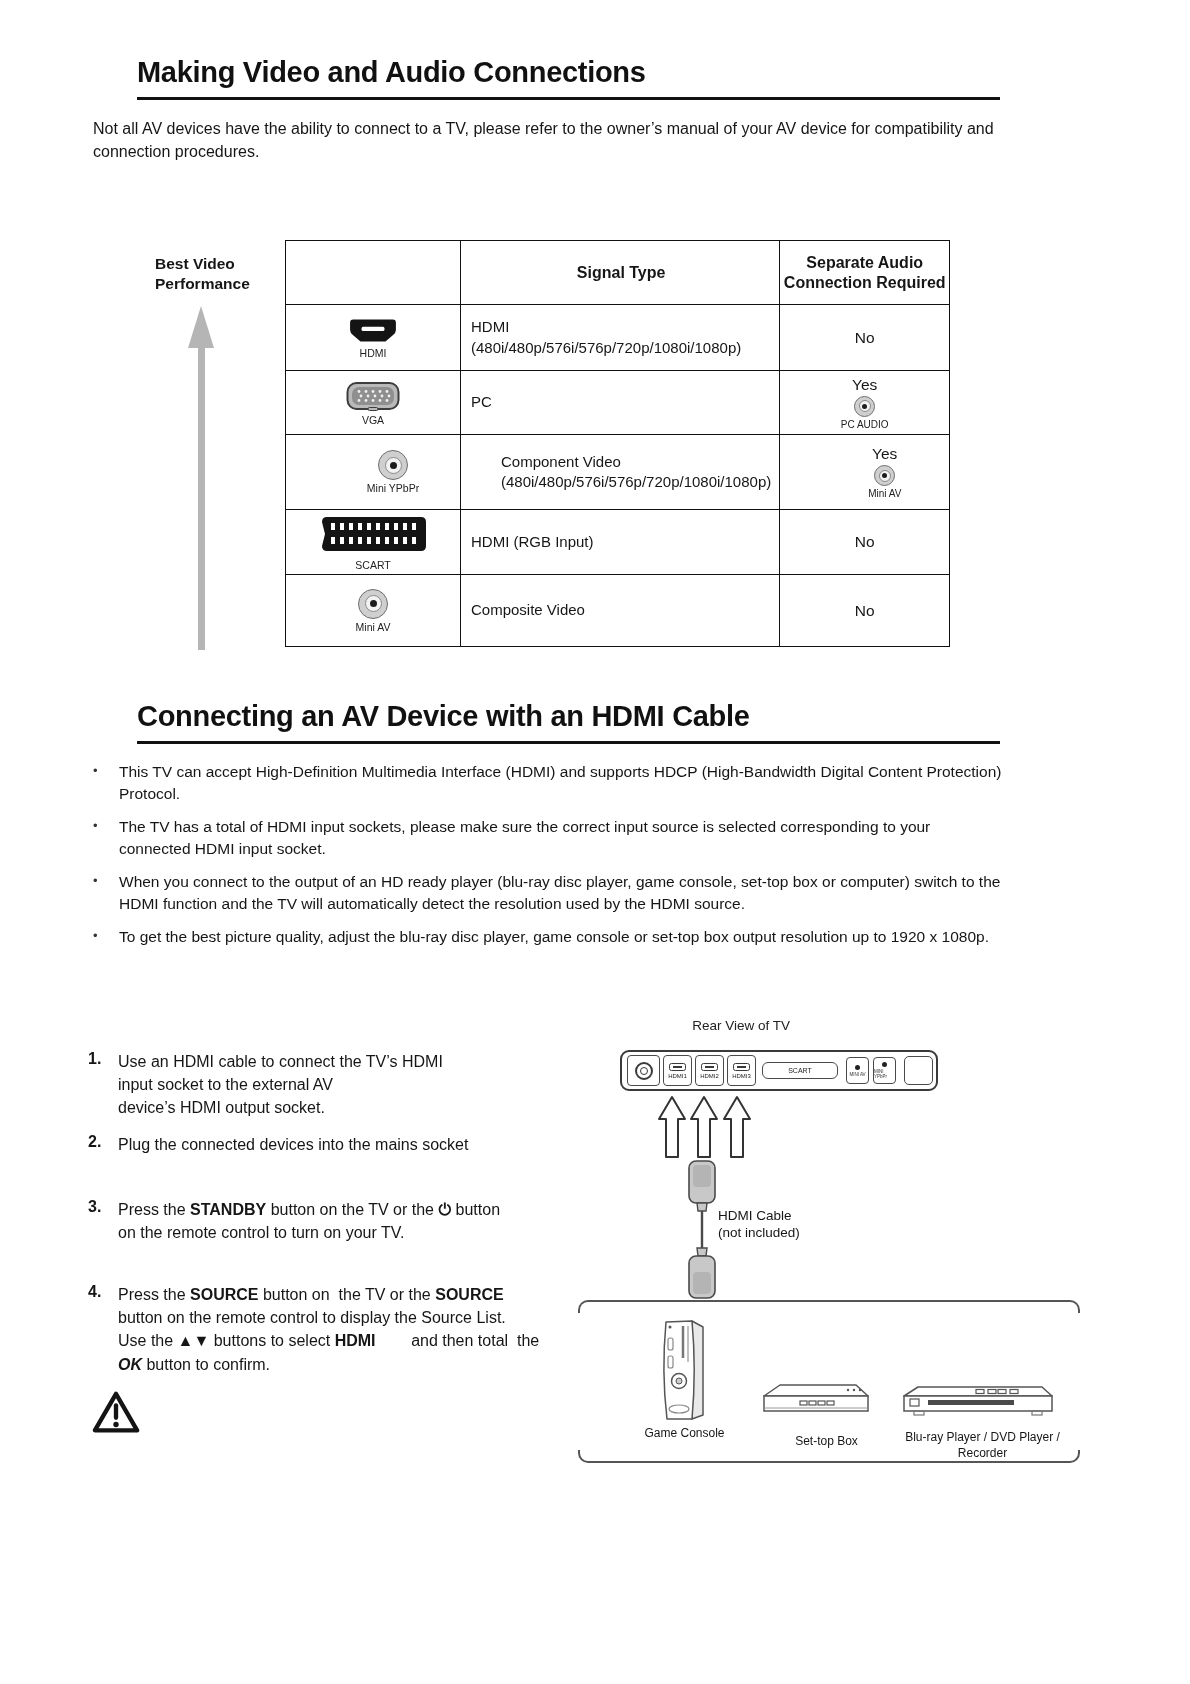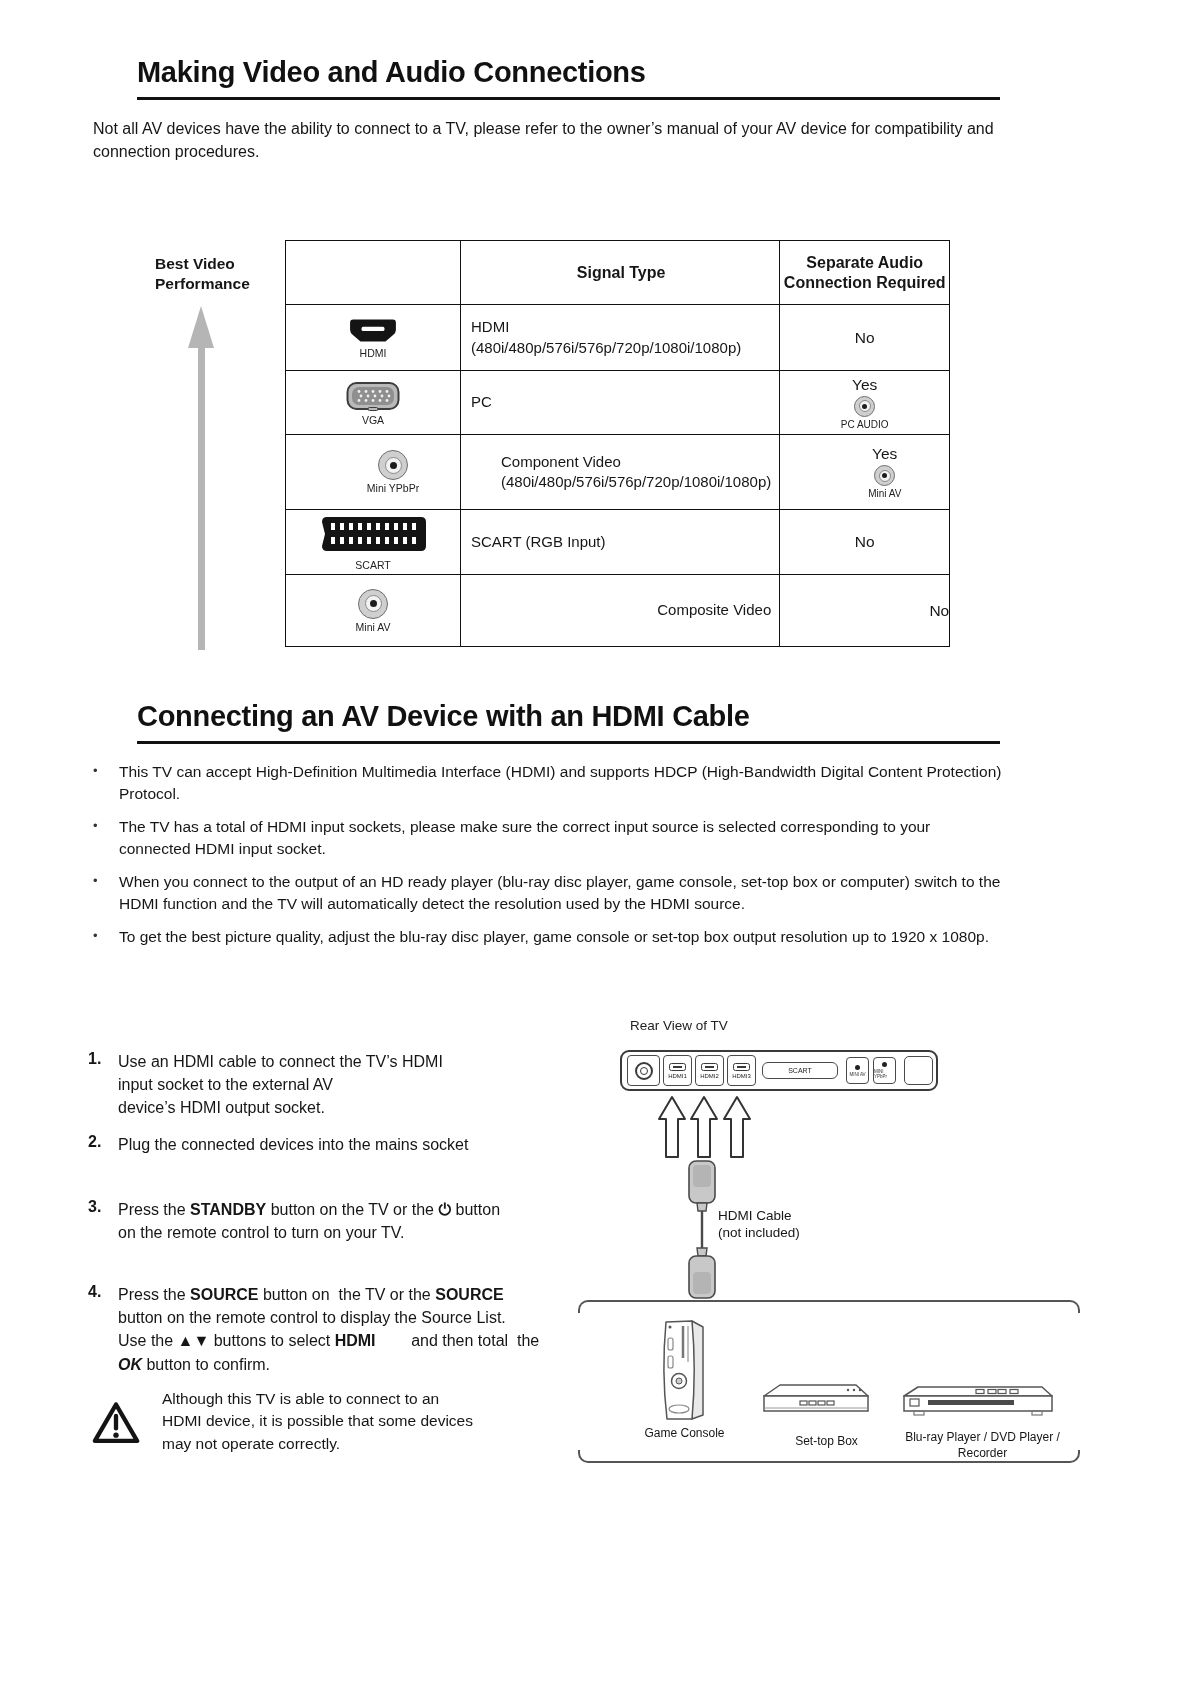--- a/index.html
+++ b/index.html
@@ -21,21 +21,21 @@
       border-left:13px solid transparent; border-right:13px solid transparent; border-bottom:42px solid #b5b5b5; }
   .up-arrow-shaft { position:absolute; left:197.5px; top:346px; width:7px; height:304px; background:#b5b5b5; }
 
   table.conn { position:absolute; left:285px; top:240px; border-collapse:collapse; table-layout:fixed; }
   table.conn td { border:1.6px solid #111; vertical-align:middle; }
   td.c1 { width:175px; text-align:center; }
   td.c2 { width:310px; font-size:15px; line-height:1.35; padding:6px 8px 6px 10px; white-space:pre-line; }
   td.c3 { width:170px; text-align:center; font-size:15.5px; }
   tr.hrow td { height:64px; font-weight:700; text-align:center; font-size:16px; white-space:pre-line; line-height:1.25; }
   tr.r0 td { height:66px; } tr.r1 td { height:64px; } tr.r2 td { height:75px;padding-left:40px; }
-  tr.r3 td { height:65px; } tr.r4 td { height:72px;text-align:right; }
+  tr.r3 td { height:65px; } tr.r4 td { height:72px; }
   .iconlab { font-size:10.5px; margin-top:2px; color:#222; }
   .icon-holder { display:flex; flex-direction:column; align-items:center; justify-content:center; }
 
   
   .jack { display:flex; align-items:center; justify-content:center; border-radius:50%;
           background:#cfcfcf; border:1.5px solid #6e6e6e; }
   .jack-mid { display:flex; align-items:center; justify-content:center; border-radius:50%;
           background:#f2f2f2; border:1.5px solid #8a8a8a; }
   .jack-core { border-radius:50%; background:#1c1c1c; }
   .jack-lg { width:30px; height:30px; } .jack-lg .jack-mid { width:17px; height:17px; } .jack-lg .jack-core { width:7px; height:7px; }
@@ -53,21 +53,21 @@
   .step .num { width:30px; font-size:16px; font-weight:700; }
   .step .body { flex:1; font-size:16px; line-height:1.45; white-space:pre-wrap; }
   .s1 { top:1050px; } .s2 { top:1133px; } .s3 { top:1198px; } .s4 { top:1283px; }
 
   .warning { position:absolute; left:92px; top:1388px; display:flex; width:460px; }
   .warning .tri { width:48px; margin-right:22px; margin-top:2px; }
   .warning .wtxt { font-size:15.5px; line-height:1.45; white-space:pre-wrap; }
 
   
   .diagram { position:absolute; left:560px; top:1000px; width:560px; height:480px; }
-  .rear-label { position:absolute; left:70px; top:18px; width:160px; text-align:left; font-size:13.5px; color:#222; }
+  .rear-label { position:absolute; left:70px; top:18px; width:160px; text-align:right; font-size:13.5px; color:#222; }
 
   .rear-panel { position:absolute; left:60px; top:50px; width:318px; height:41px;
       border:2px solid #3a3a3a; border-radius:9px; background:#fff; }
   .pbox { position:absolute; border:1.4px solid #4a4a4a; border-radius:4px; background:#fff; }
   .round-box { left:5px; top:3px; width:33px; height:31px; display:flex; align-items:center; justify-content:center; }
   .ring { width:18px; height:18px; border:2px solid #3a3a3a; border-radius:50%; display:flex; align-items:center; justify-content:center; }
   .ring::after { content:""; width:6px; height:6px; border:1.4px solid #3a3a3a; border-radius:50%; }
   .hdmi-port { width:29px; height:31px; top:3px; display:flex; flex-direction:column; align-items:center; justify-content:center; gap:2px; }
   .hp1 { left:41px; } .hp2 { left:73px; } .hp3 { left:105px; }
   .hdmi-slot { width:17px; height:8px; border:1.4px solid #3a3a3a; border-radius:2.5px; display:flex; align-items:center; justify-content:center; }
@@ -236,21 +236,21 @@
                   <rect x="59" y="24" width="4" height="7"></rect>
                   <rect x="68" y="24" width="4" height="7"></rect>
                   <rect x="77" y="24" width="4" height="7"></rect>
                   <rect x="86" y="24" width="4" height="7"></rect>
                   <rect x="95" y="24" width="4" height="7"></rect>
             </g>
           </svg>
           <div class="iconlab">SCART</div>
         </div>
       </td>
-      <td class="c2">SCART (RGB Input)</td>
+      <td class="c2">HDMI (RGB Input)</td>
       <td class="c3">No</td>
     </tr>
 
     <tr class="r4">
       <td class="c1">
         <div class="icon-holder">
           <span class="jack jack-lg">
                 <span class="jack-mid">
                   <span class="jack-core"></span>
                 </span>
@@ -309,23 +309,20 @@
 Use the </span><span style="font-weight: 700;">▲▼</span><span> buttons to select </span><span style="font-weight: 700;">HDMI</span><span>        and then total  the
 </span><span style="font-weight: 700; font-style: italic;">OK</span><span> button to confirm.</span></span>
   </div>
 
   <div class="warning">
     <svg class="tri" viewBox="0 0 50 46">
       <path d="M25 4 L47 42 H3 Z" fill="none" stroke="#141414" stroke-width="4.5" stroke-linejoin="round"></path>
       <line x1="25" y1="16" x2="25" y2="29" stroke="#141414" stroke-width="4.5" stroke-linecap="round"></line>
       <circle cx="25" cy="36" r="2.8" fill="#141414"></circle>
     </svg>
-    <div class="wtxt">Although this TV is able to connect to an
-HDMI device, it is possible that some devices
-may not operate correctly.</div>
   </div>
 
   <div class="diagram">
     <div class="rear-label">Rear View of TV</div>
 
     <div class="rear-panel">
       <div class="pbox round-box">
           <span class="ring"></span>
         </div>
       <div class="pbox hdmi-port hp1">

